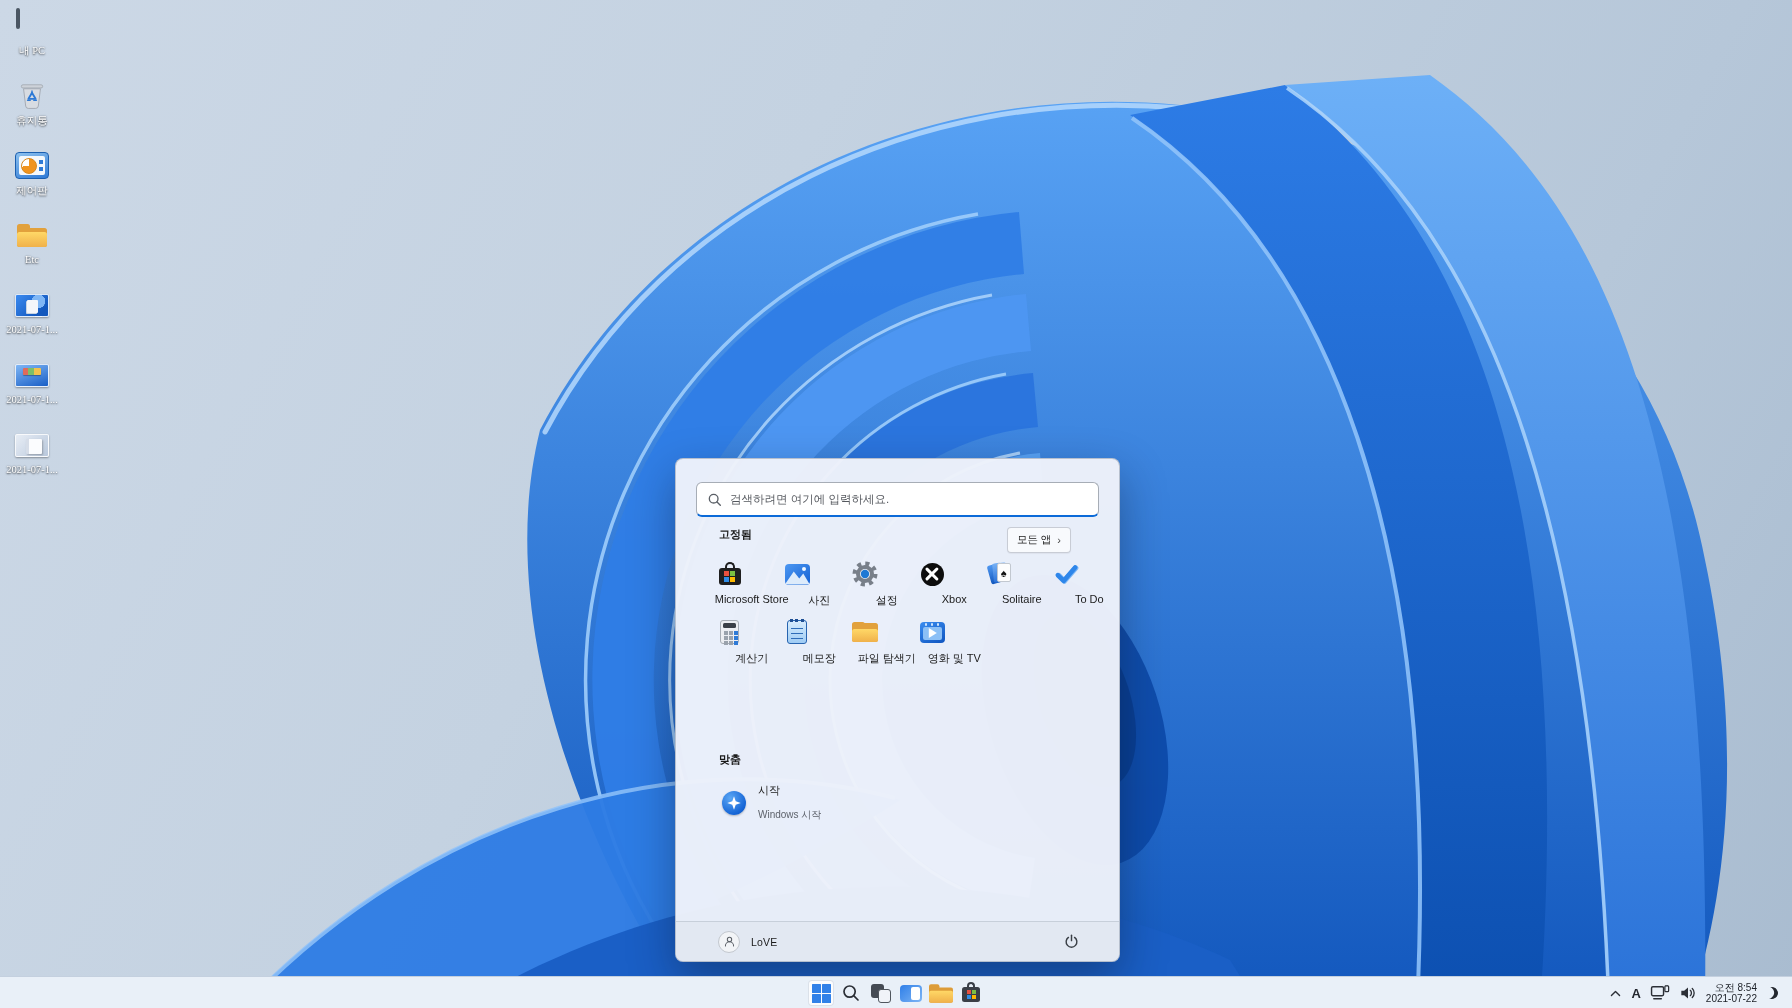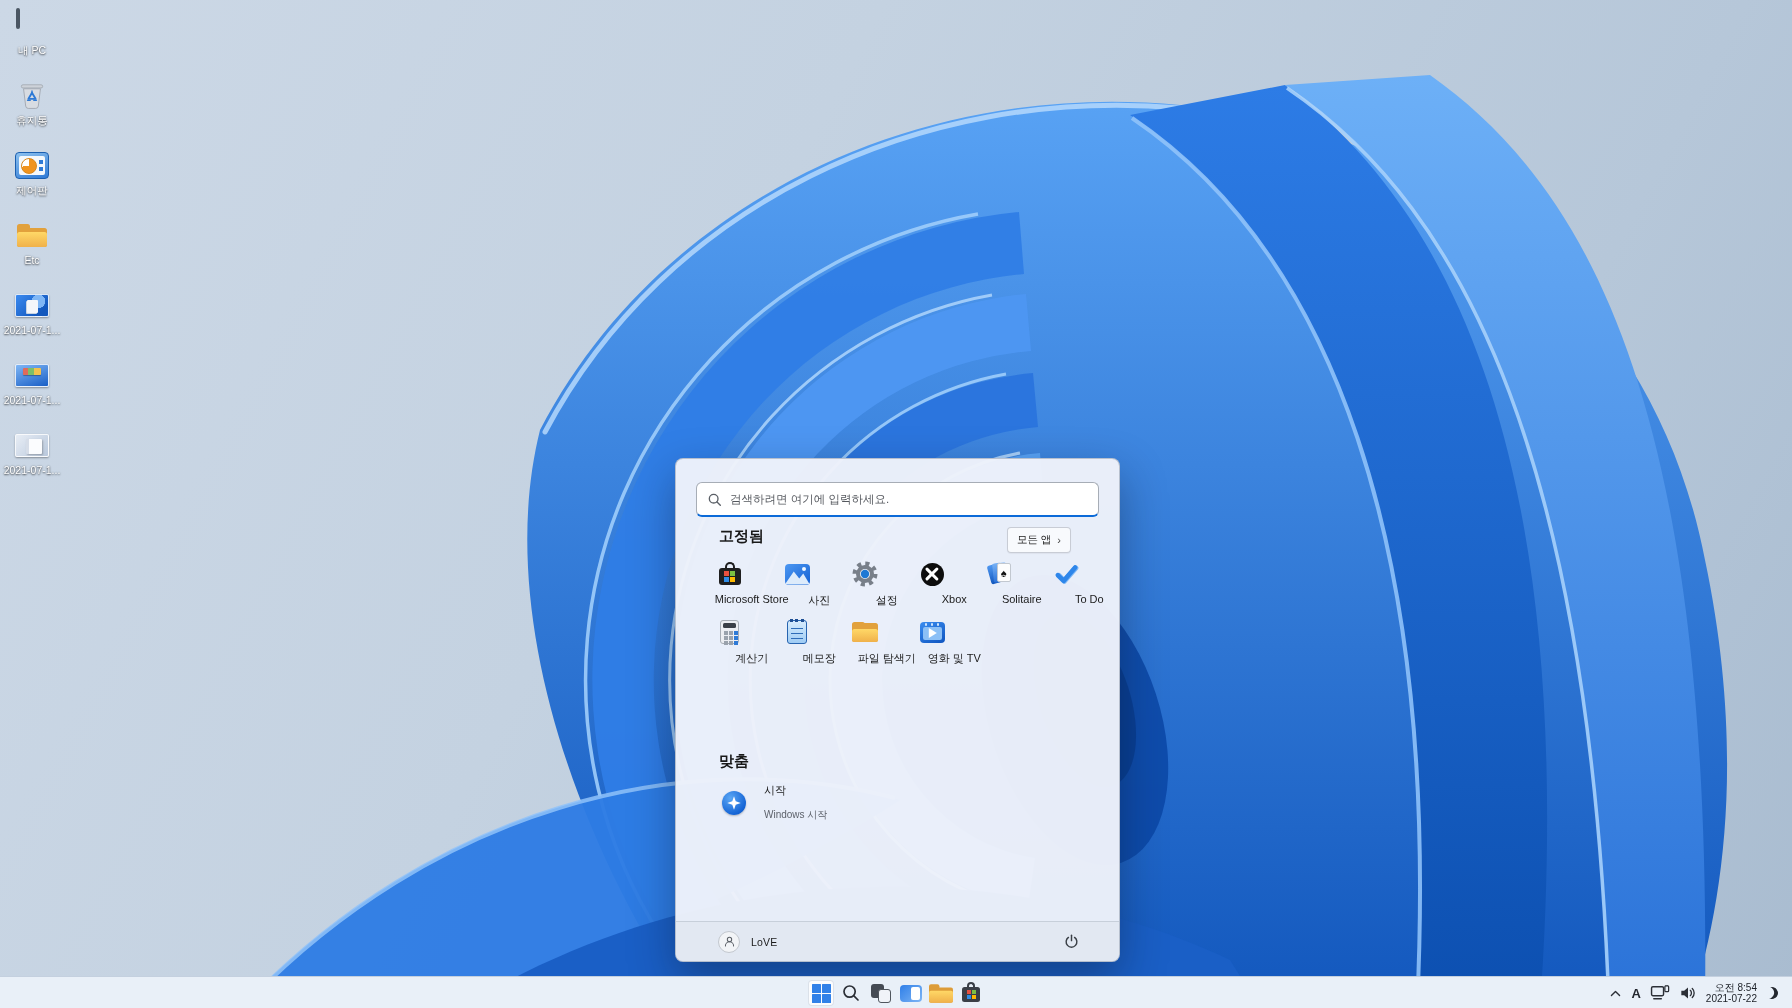--- a/index.html
+++ b/index.html
@@ -4,21 +4,21 @@
 <style>
   * { box-sizing: border-box; margin: 0; padding: 0; }
   html,body { width:1792px; height:1008px; overflow:hidden; font-family:"Liberation Sans", sans-serif; cursor:default; }
   body { position:relative; background:linear-gradient(118deg,#ccd8e6 0%,#c4d2e1 38%,#b6c7d9 75%,#a9bcd0 100%); }
   svg { display:block; }
 
   
   .wallpaper { position:absolute; inset:0; }
 
   
-  .desktop-icons { position:absolute; left:4px; top:5px; width:56px; display:flex; flex-direction:column; }
+  .desktop-icons { position:absolute; left:4px; top:5px; width:56px; display:flex; flex-direction:column;font-family:Liberation Serif, serif; }
   .d-item { height:70px; display:flex; flex-direction:column; align-items:center; justify-content:flex-start; gap:3px; padding-top:4px; }
   .d-label { font-size:10.5px; color:#fff; text-shadow:0 1px 2px rgba(0,0,0,.65), 0 0 2px rgba(0,0,0,.4); white-space:nowrap; }
   .d-icon { width:36px; height:32px; display:flex; align-items:center; justify-content:center; position:relative; }
 
   .icon-mypc { width:32px; height:30px; position:relative; }
   .icon-mypc .scr { width:32px; height:21px; border:2px solid #4a5663; border-radius:3px; background:linear-gradient(135deg,#35c8e4,#0a7ec6); }
   .icon-mypc .neck { width:5px; height:4px; background:#7c8794; margin:0 auto; }
   .icon-mypc .base { width:14px; height:3px; background:#8d97a3; border-radius:1px; margin:0 auto; }
 
   .icon-cpanel { width:34px; height:27px; border-radius:4px; background:linear-gradient(160deg,#8cc0ee,#2e7ad6); border:1px solid #1b5fb0; position:relative; }
@@ -42,21 +42,21 @@
 
   
   .start-menu { position:absolute; left:675px; top:458px; width:445px; height:504px;
       background:rgba(238,242,250,.97); border:1px solid rgba(110,122,140,.4); border-radius:8px;
       box-shadow:0 18px 45px rgba(10,20,40,.38); }
   .search-wrap { position:absolute; left:20px; right:20px; top:23px; height:30px; background:#fff;
       border:1px solid #a7adb6; border-bottom:2px solid #0b6ad8; border-radius:6px; display:flex; align-items:center; padding:16px 10px; gap:8px; }
   .search-wrap input { border:none; outline:none; background:transparent; flex:1; font-size:11.5px; color:#333; font-family:"Liberation Sans",sans-serif; }
   .search-wrap input::placeholder { color:#55585e; opacity:1; }
 
-  .sec-header { position:absolute; font-size:15px; font-weight:bold; color:#191919; }
+  .sec-header { position:absolute; font-size:11px; font-weight:bold; color:#191919; }
   .all-apps-btn { position:absolute; right:48px; top:68px; height:21px; display:flex; align-items:center; gap:6px;
       background:rgba(255,255,255,.7); border:1px solid rgba(120,130,148,.38); border-radius:4px; padding:12px 9px;
       font-size:10.5px; color:#1b1b1b; box-shadow:0 1px 1px rgba(0,0,0,.05); }
   .all-apps-btn .chev { font-size:11px; color:#444; line-height:1; }
 
   .pinned-grid { position:absolute; left:20px; top:96px; width:405px; display:grid; grid-template-columns:repeat(6,67.5px); grid-auto-rows:58px; }
   .app-cell { display:flex; flex-direction:column; align-items:center; justify-content:flex-start; padding-top:4px; border-radius:4px; }
   .app-ic { height:30px; width:40px; display:flex; align-items:center; justify-content:center; position:relative; }
   .app-label { margin-top:4px; font-size:11px; color:#1b1b1b; white-space:nowrap;margin-left:44px; }
 
@@ -93,21 +93,21 @@
 
   .ic-movies { width:25px; height:21px; border-radius:4px; background:linear-gradient(150deg,#3b8df0,#0f55c0); position:relative; }
   .ic-movies::before { content:""; position:absolute; left:3px; right:3px; top:5px; bottom:3px; background:#8cc0f6; border-radius:2px; }
   .ic-movies::after { content:""; position:absolute; left:50%; top:56%; transform:translate(-40%,-50%);
       border-left:8px solid #fff; border-top:5px solid transparent; border-bottom:5px solid transparent; }
   .ic-movies .perf { position:absolute; top:1.5px; left:5px; width:2.5px; height:2.5px; border-radius:50%; background:#cfe4fb; box-shadow:6px 0 #cfe4fb,12px 0 #cfe4fb; }
 
   .ic-getstarted { width:24px; height:24px; border-radius:50%; background:radial-gradient(circle at 35% 30%,#5aa7f5,#1565d6 70%,#0e4fb4); display:flex; align-items:center; justify-content:center; box-shadow:0 1px 2px rgba(0,0,0,.25); }
 
   
-  .rec-item { position:absolute; left:38px; top:320px; display:flex; align-items:center; gap:18px; padding:4px 8px; border-radius:4px; }
+  .rec-item { position:absolute; left:38px; top:320px; display:flex; align-items:center; gap:12px; padding:4px 8px; border-radius:4px; }
   .rec-text .t { font-size:11px; color:#1b1b1b; }
   .rec-text .s { font-size:10px; color:#5d626b; margin-top:10px; }
 
   .menu-footer { position:absolute; left:0; right:0; bottom:0; height:40px; background:#e2e8f2; border-top:1px solid rgba(120,130,148,.25);
       border-radius:0 0 8px 8px; display:flex; align-items:center; justify-content:space-between; padding:0 33px 0 42px; }
   .user-chip { display:flex; align-items:center; gap:11px; }
   .avatar { width:22px; height:22px; border-radius:50%; background:#f2f4f7; border:1px solid #c3c8cf; display:flex; align-items:center; justify-content:center; }
   .user-name { font-size:10.5px; color:#1b1b1b; letter-spacing:.2px; }
   .power-btn { width:30px; height:28px; display:flex; align-items:center; justify-content:center; border-radius:4px; }
 

